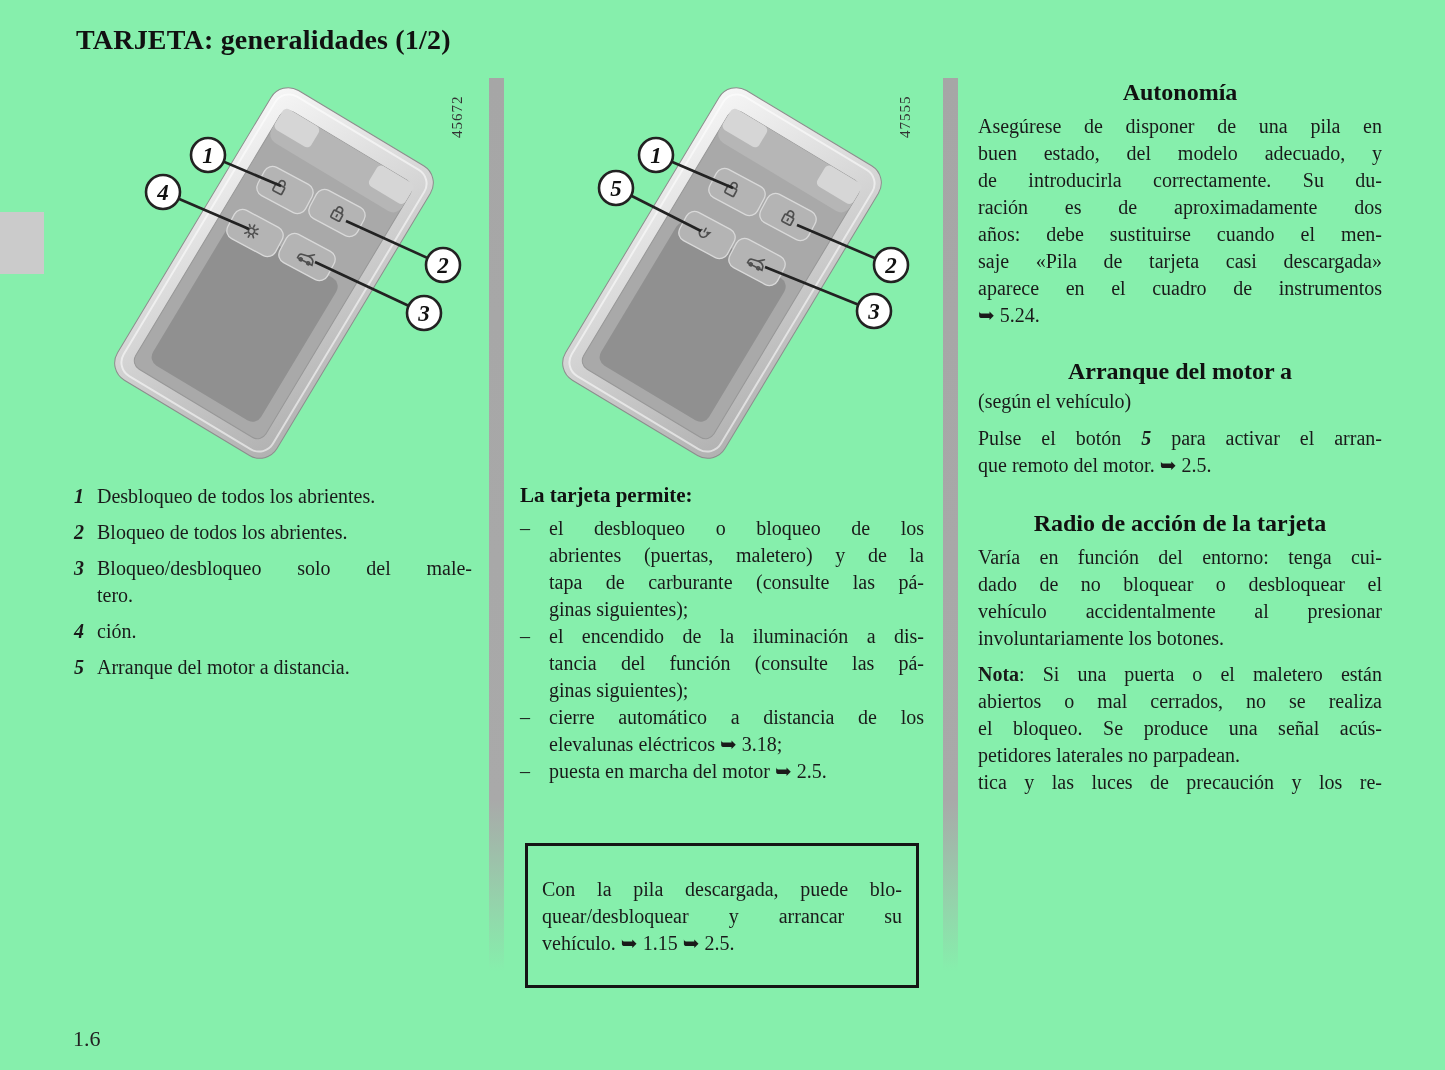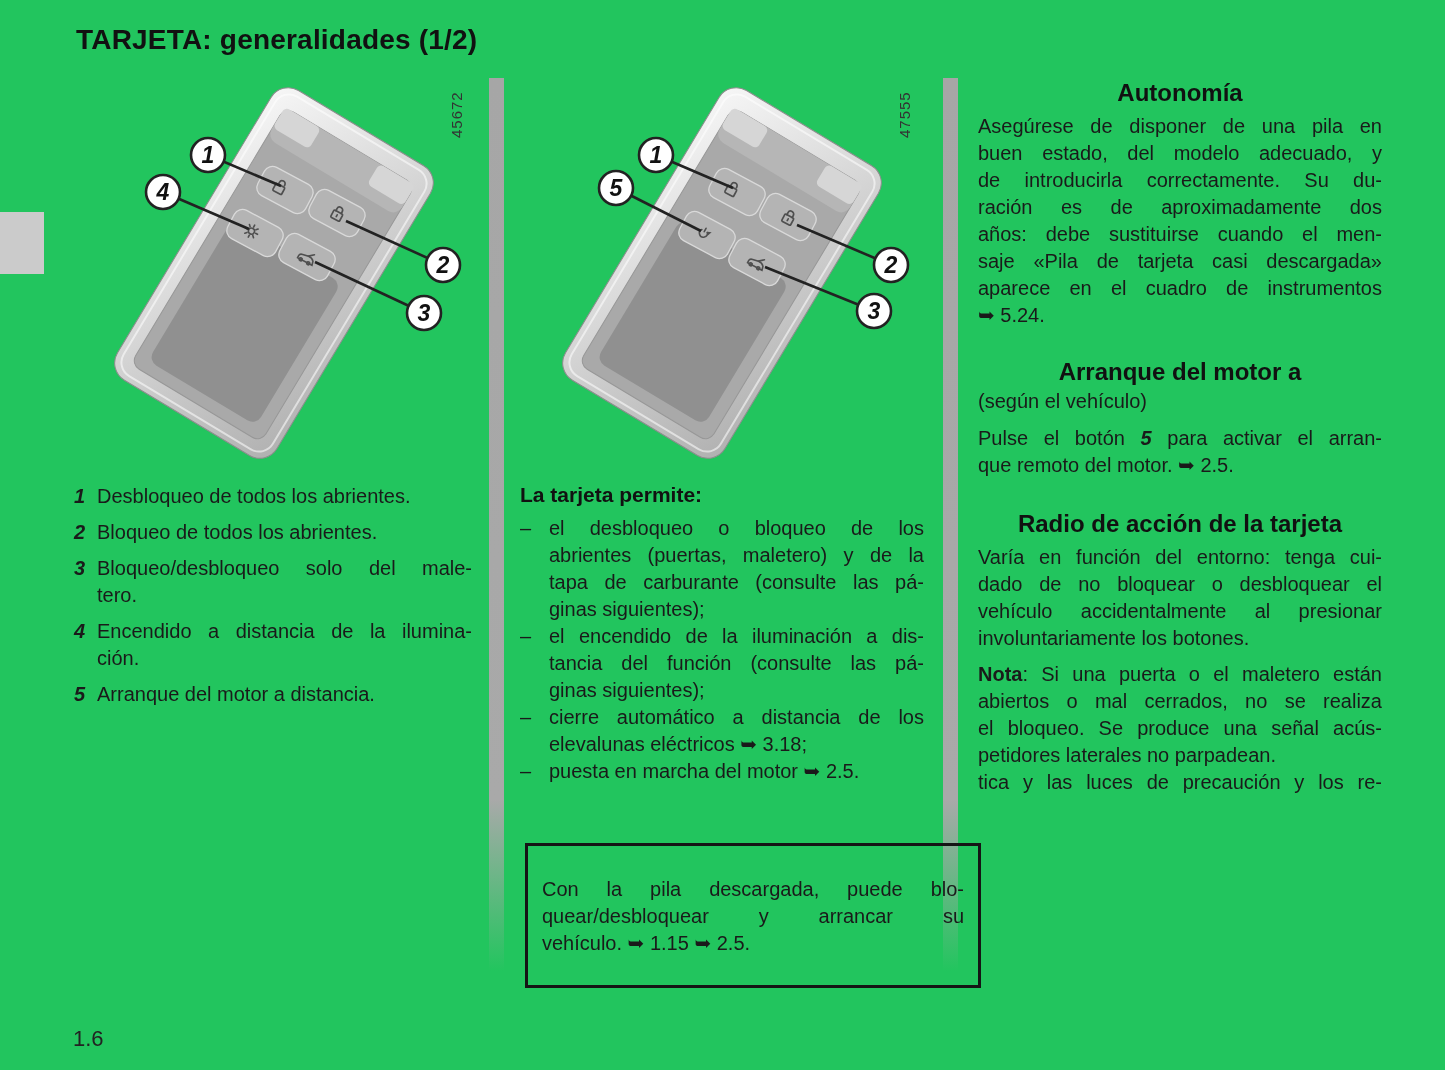--- a/index.html
+++ b/index.html
@@ -1,18 +1,18 @@
 <!DOCTYPE html>
 <html><head>
 <meta charset="utf-8">
 <style>
   html,body{margin:0;padding:0;background:#ffffff;}
   .page{
-    position:relative;width:1445px;height:1070px;background:#22c55e;overflow:hidden;
-    font-family:Liberation Sans, sans-serif;color:#1a1a1a;
+    position:relative;width:1445px;height:1070px;background:#86efac;overflow:hidden;
+    font-family:Liberation Serif, serif;color:#1a1a1a;
   }
   .abs{position:absolute;}
   .title{
     left:76px;top:24px;font-size:28px;font-weight:bold;color:#111;letter-spacing:.2px;
   }
   
   .vbar{
     width:15px;top:78px;height:902px;
     background:linear-gradient(180deg,#a6a6a6 0%,#a9a9a9 80%,rgba(169,169,169,0) 99%);
   }
@@ -31,21 +31,21 @@
   .l-item{position:relative;padding-left:23px;margin-bottom:9px;}
   .l-item.noindent{padding-left:0;}
   .l-num{position:absolute;left:0;top:0;font-weight:bold;font-style:italic;}
 
   .col2{left:520px;top:481px;width:404px;}
   .col2 .heading{font-size:21px;font-weight:bold;line-height:28px;margin-bottom:6px;color:#111;}
   .bullet{position:relative;padding-left:29px;}
   .b-dash{position:absolute;left:0;top:0;}
 
   .note-box{
-    left:525px;top:843px;width:456px;height:145px;box-sizing:border-box;
+    left:525px;top:843px;width:394px;height:145px;box-sizing:border-box;
     border:3px solid #151515;padding:30px 14px 0 14px;
   }
 
   .col3{left:978px;top:78px;width:404px;}
   .col3 .heading{font-size:24px;font-weight:bold;line-height:29px;color:#111;text-align:center;}
   .col3 .subheading{font-size:20px;line-height:27px;margin-top:2px;}
   .col3 .para{margin-top:6px;}
   .col3 .section.s2{margin-top:28px;}
   .col3 .section.s3{margin-top:30px;}
   .col3 .para + .para{margin-top:9px;}
@@ -221,21 +221,20 @@
     <div class="l-item">
       <span class="l-num">3</span>
       <div class="justify">
           <div class="jline">Bloqueo/desbloqueo solo del male-</div>
           <div class="jline last">tero.</div>
         </div>
     </div>
     <div class="l-item">
       <span class="l-num">4</span>
       <div class="justify">
-          <div class="jline">Encendido a distancia de la ilumina-</div>
           <div class="jline last">ción.</div>
         </div>
     </div>
     <div class="l-item">
       <span class="l-num">5</span>
       <div class="justify">
           <div class="jline last">Arranque del motor a distancia.</div>
         </div>
     </div>
   </div>

